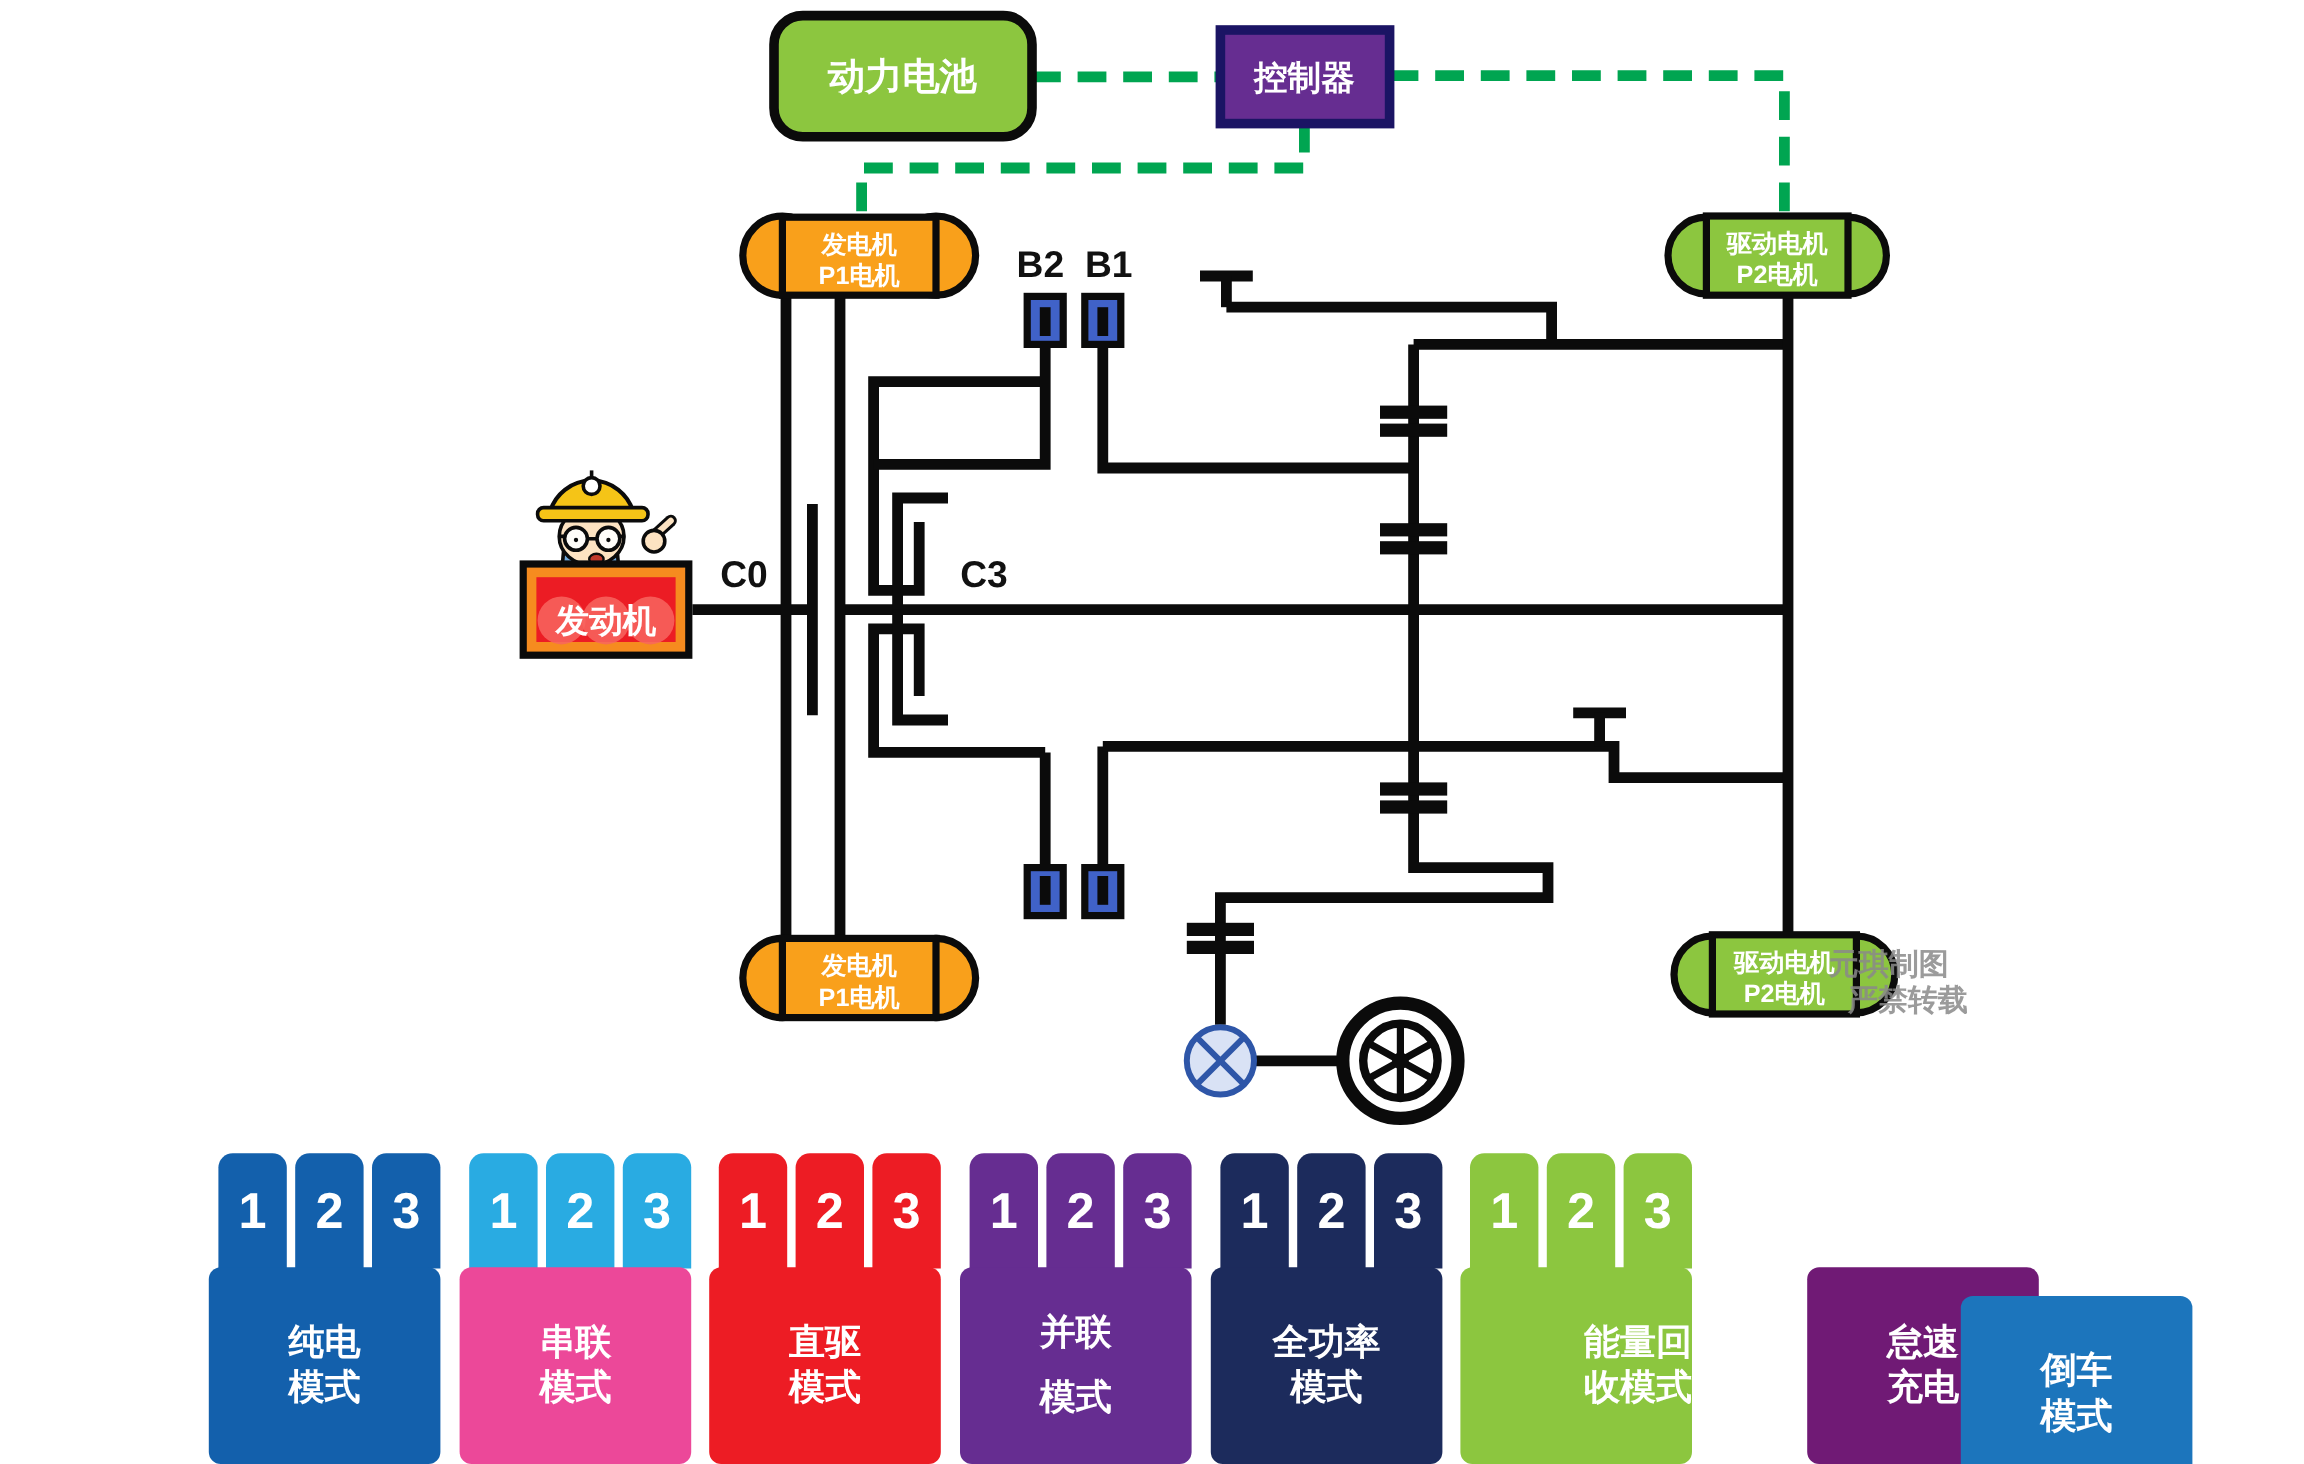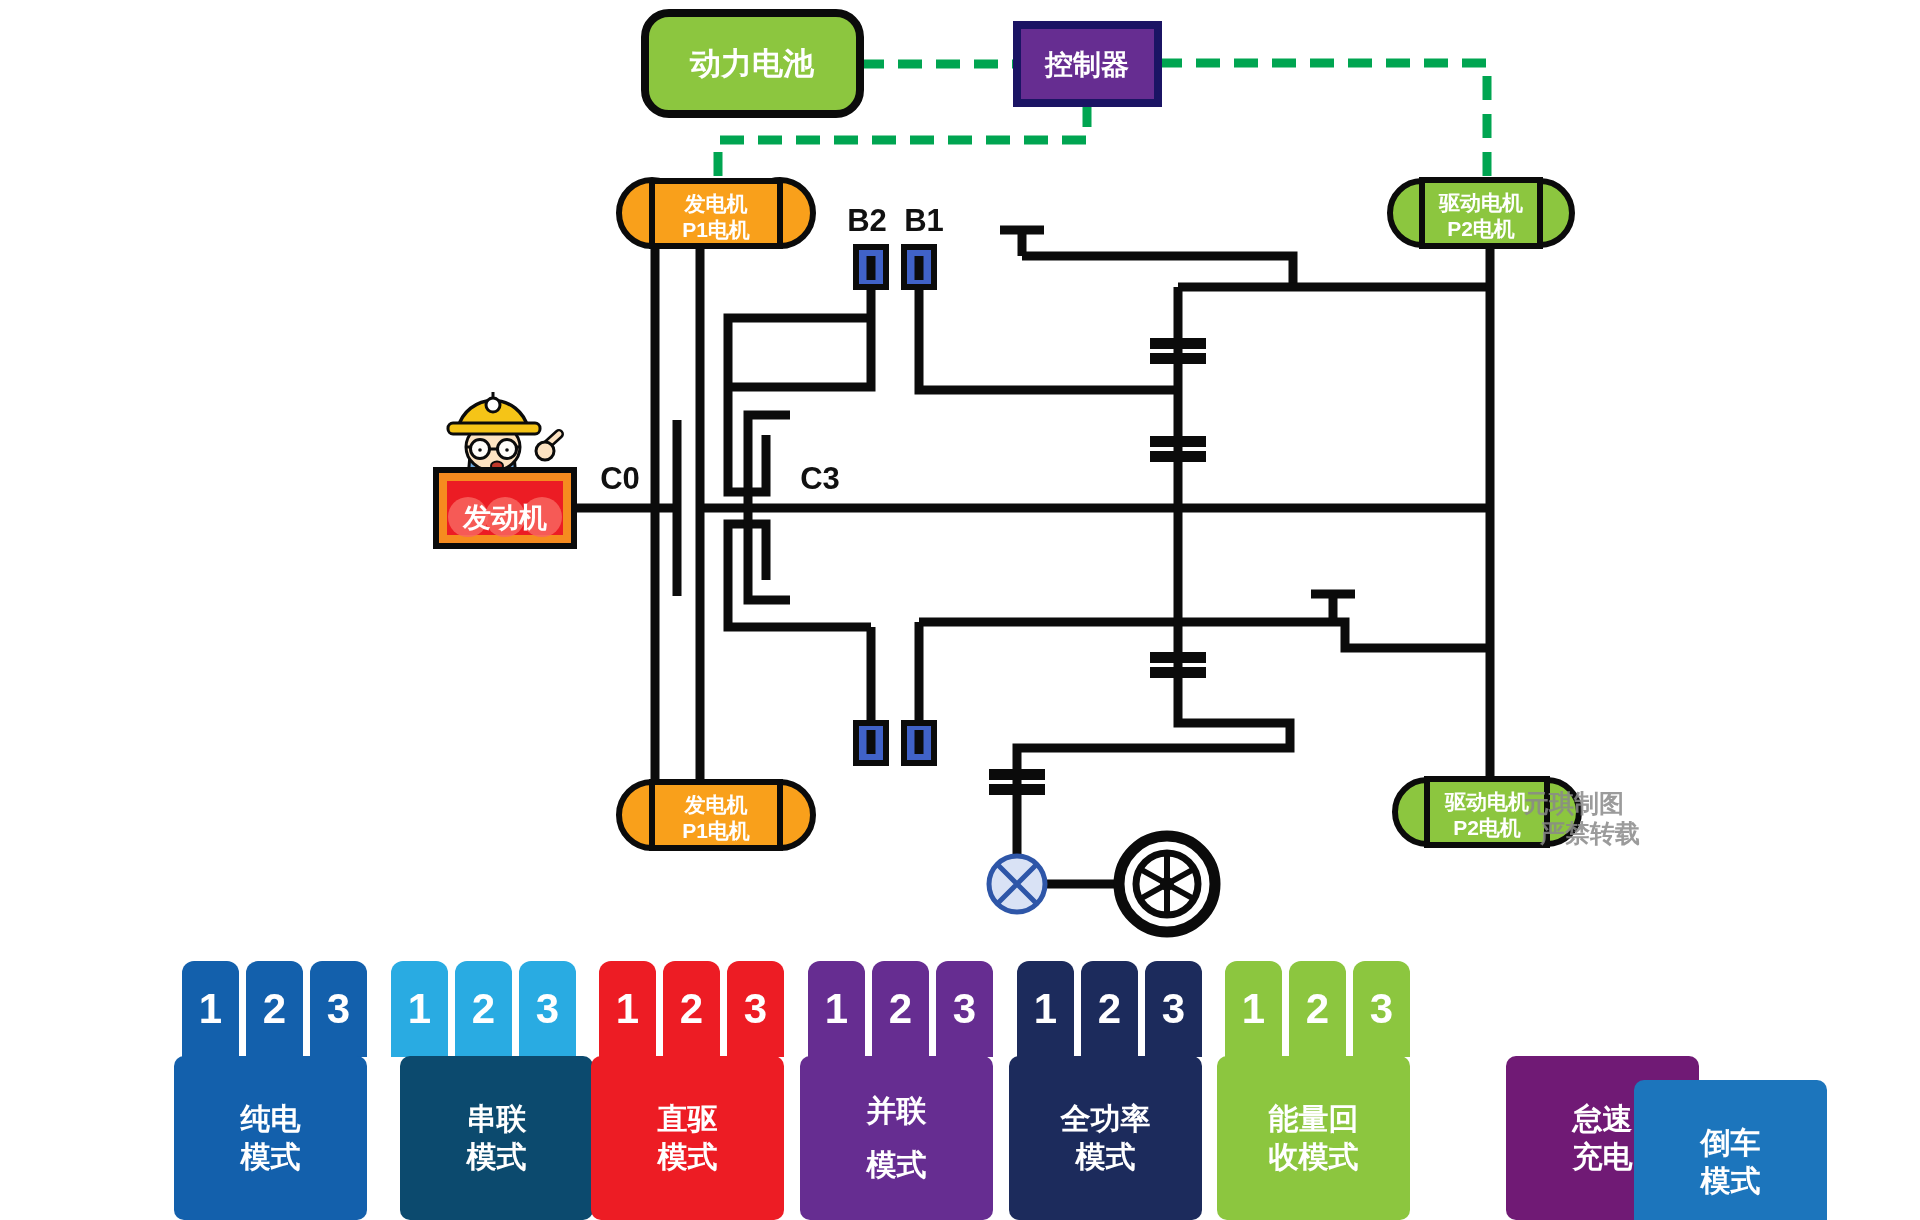--- a/index.html
+++ b/index.html
@@ -204,37 +204,37 @@
   <div class="tab-group" style="left:1225px">
     <div class="tab" style="background: rgb(140, 198, 63);">1</div>
     <div class="tab" style="background: rgb(140, 198, 63);">2</div>
     <div class="tab" style="background: rgb(140, 198, 63);">3</div>
   </div>
 
   <div class="mode-btn" style="left: 174px; background: rgb(19, 96, 172);">
     <div>纯电</div>
     <div>模式</div>
   </div>
-  <div class="mode-btn" style="left: 400px; background: #0c4a6e;">
+  <div class="mode-btn" style="left: 383px; background: #ec4899;">
     <div>串联</div>
     <div>模式</div>
   </div>
   <div class="mode-btn" style="left: 591px; background: rgb(237, 28, 36);">
     <div>直驱</div>
     <div>模式</div>
   </div>
   <div class="mode-btn" style="left: 800px; background: rgb(102, 45, 145); gap: 16px;">
     <div>并联</div>
     <div>模式</div>
   </div>
   <div class="mode-btn" style="left: 1009px; background: rgb(28, 43, 92); font-family: Liberation Serif, serif;">
     <div>全功率</div>
     <div>模式</div>
   </div>
-  <div class="mode-btn" style="left: 1217px; background: rgb(140, 198, 63);">
+  <div class="mode-btn" style="left: 1217px; background: rgb(140, 198, 63); align-items: flex-end;">
     <div>能量回</div>
     <div>收模式</div>
   </div>
   <div class="mode-btn" style="left: 1506px; background: #701a75;">
     <div>怠速</div>
     <div>充电</div>
   </div>
   <div class="mode-btn" style="left: 1634px; background: rgb(28, 117, 188); margin-top: 24px;">
     <div>倒车</div>
     <div>模式</div>

